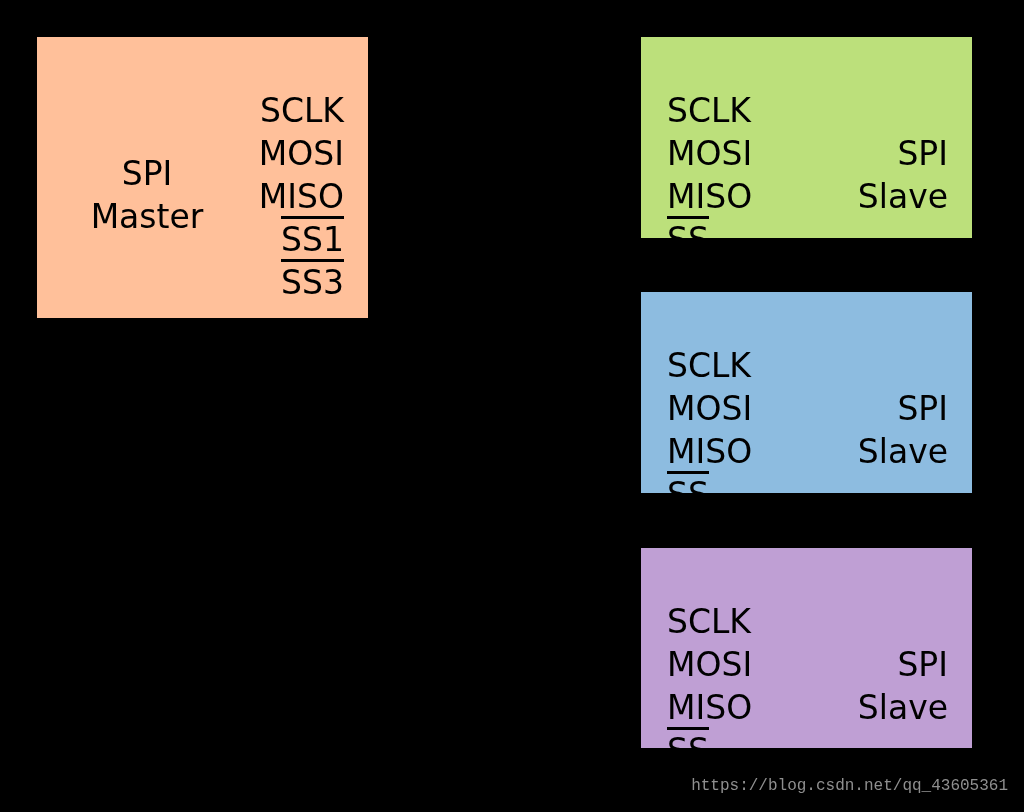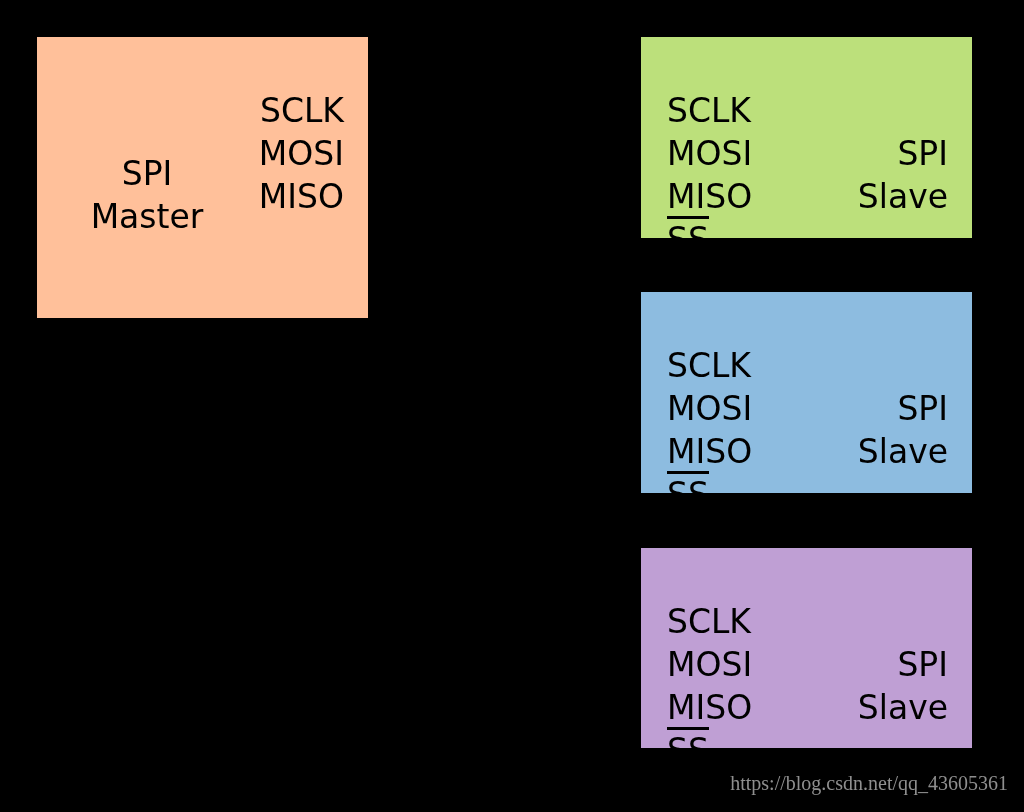--- a/index.html
+++ b/index.html
@@ -101,37 +101,39 @@
     height: 3px;
     background: #000000;
   }
 
   
   #watermark {
     position: absolute;
     right: 16px;
     bottom: 17px;
     color: #8f8f8f;
-    font-size: 20px;
-    font-family: Liberation Serif, serif;
+    font-size: 16px;
+    font-family: Liberation Mono, monospace;
     white-space: nowrap;
   }
 </style>
 </head>
 <body>
 
 <div id="canvas">
 
   <div class="block" id="master-block" style="background: rgb(255, 192, 154);">
     <div id="master-title">SPI
 Master</div>
     <div id="master-signals">
         <span class="sig">SCLK</span>
         <span class="sig">MOSI</span>
         <span class="sig">MISO</span>
+        <span class="sig"><span class="nbar">SS1</span></span>
+        <span class="sig"><span class="nbar">SS3</span></span>
       </div>
   </div>
 
   <div class="block slave-block" id="slave-block-1" style="background: rgb(188, 224, 123);">
     <div class="slave-signals">
         <span class="sig">SCLK</span>
         <span class="sig">MOSI</span>
         <span class="sig">MISO</span>
         <span class="sig"><span class="nbar">SS</span></span>
       </div>

